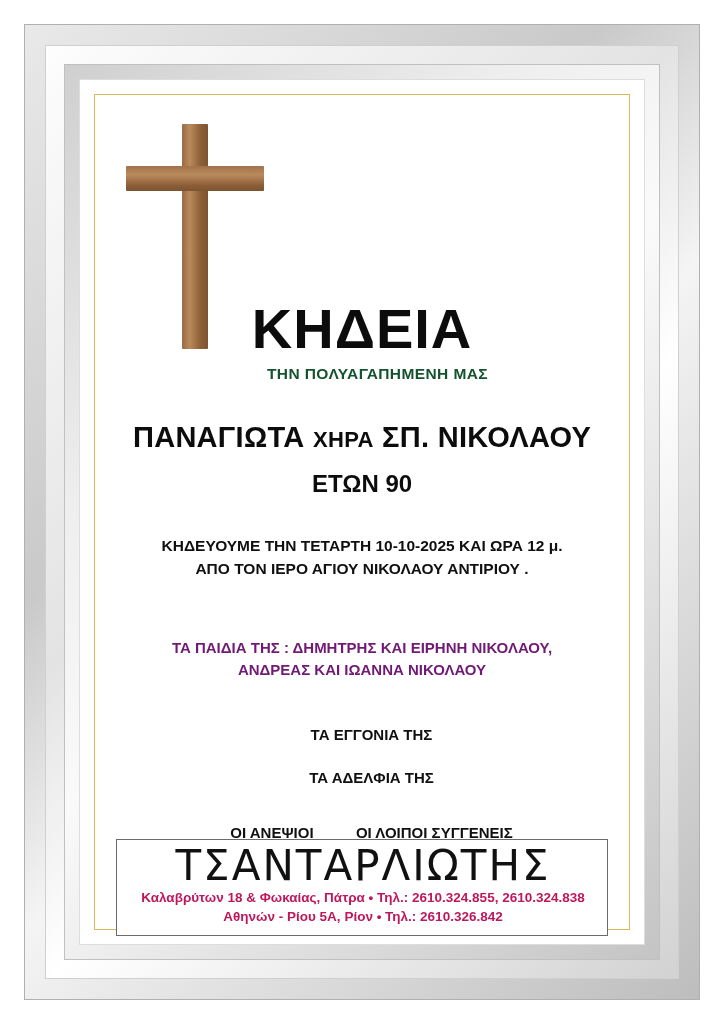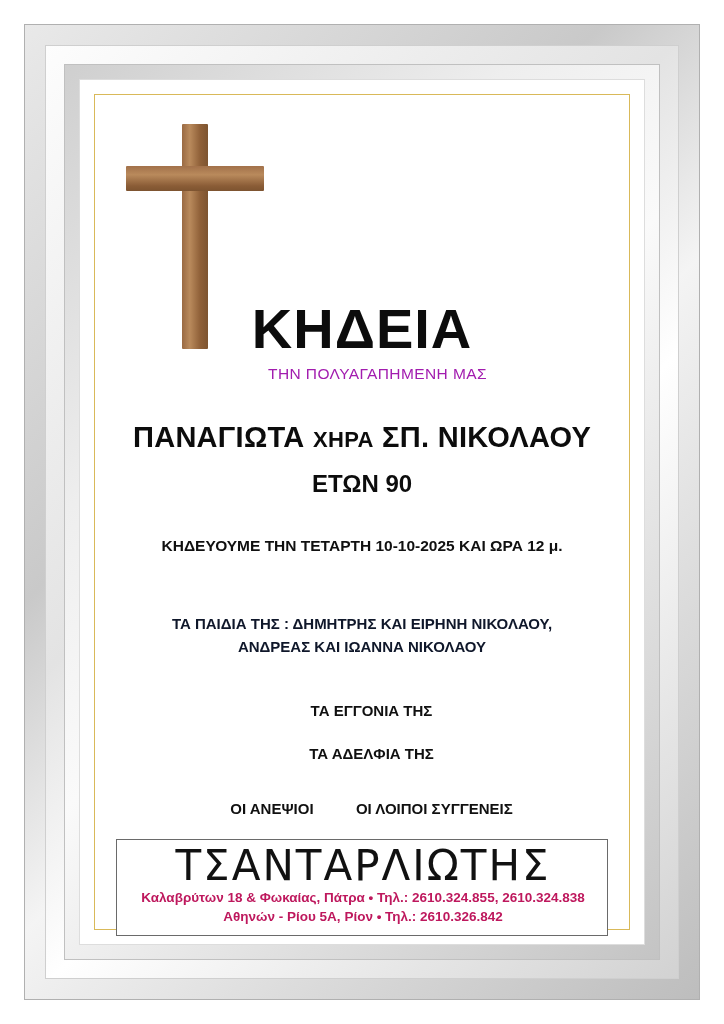--- a/index.html
+++ b/index.html
@@ -126,23 +126,23 @@
     margin-top: 205px;
     font-size: 56px;
     font-weight: 700;
     letter-spacing: 1px;
     color: #0c0c0c;
     line-height: 1;
   }
   .subtitle-beloved {
     margin-top: 8px;
     font-size: 15.5px;
-    font-weight: 400;
+    font-weight: 700;
     letter-spacing: 0.4px;
-    color: #a21caf;
+    color: #14532d;
     padding-left: 31px;
   }
   .deceased-name {
     margin-top: 38px;
     font-size: 29px;
     font-weight: 700;
     letter-spacing: 0.3px;
     color: #0c0c0c;
   }
   .deceased-name .small {
@@ -160,21 +160,21 @@
     font-size: 15.5px;
     font-weight: 700;
     line-height: 1.5;
     color: #101010;
   }
   .family-children {
     margin-top: 56px;
     font-size: 15px;
     font-weight: 700;
     line-height: 1.5;
-    color: #0f172a;
+    color: #701a75;
   }
   .rel-line {
     margin-top: 26px;
     font-size: 15px;
     font-weight: 700;
     color: #101010;
     padding-left: 19px;
   }
   .rel-line.first { margin-top: 44px; }
   .rel-line.last { margin-top: 38px; }
@@ -236,20 +236,21 @@
               <div class="deceased-name">
                 <span>ΠΑΝΑΓΙΩΤΑ</span>
                 <span class="small">ΧΗΡΑ</span>
                 <span>ΣΠ. ΝΙΚΟΛΑΟΥ</span>
               </div>
 
               <div class="age-line">ΕΤΩΝ 90</div>
 
               <div class="service-block">
                 <div>ΚΗΔΕΥΟΥΜΕ ΤΗΝ ΤΕΤΑΡΤΗ 10-10-2025 ΚΑΙ ΩΡΑ 12 μ.</div>
+                <div>ΑΠΟ ΤΟΝ ΙΕΡΟ ΑΓΙΟΥ ΝΙΚΟΛΑΟΥ ΑΝΤΙΡΙΟΥ .</div>
               </div>
 
               <div class="family-children">
                 <div>
                   <span>ΤΑ ΠΑΙΔΙΑ ΤΗΣ  :</span>
                   <span>ΔΗΜΗΤΡΗΣ ΚΑΙ ΕΙΡΗΝΗ ΝΙΚΟΛΑΟΥ,</span>
                 </div>
                 <div>ΑΝΔΡΕΑΣ ΚΑΙ ΙΩΑΝΝΑ ΝΙΚΟΛΑΟΥ</div>
               </div>
 

